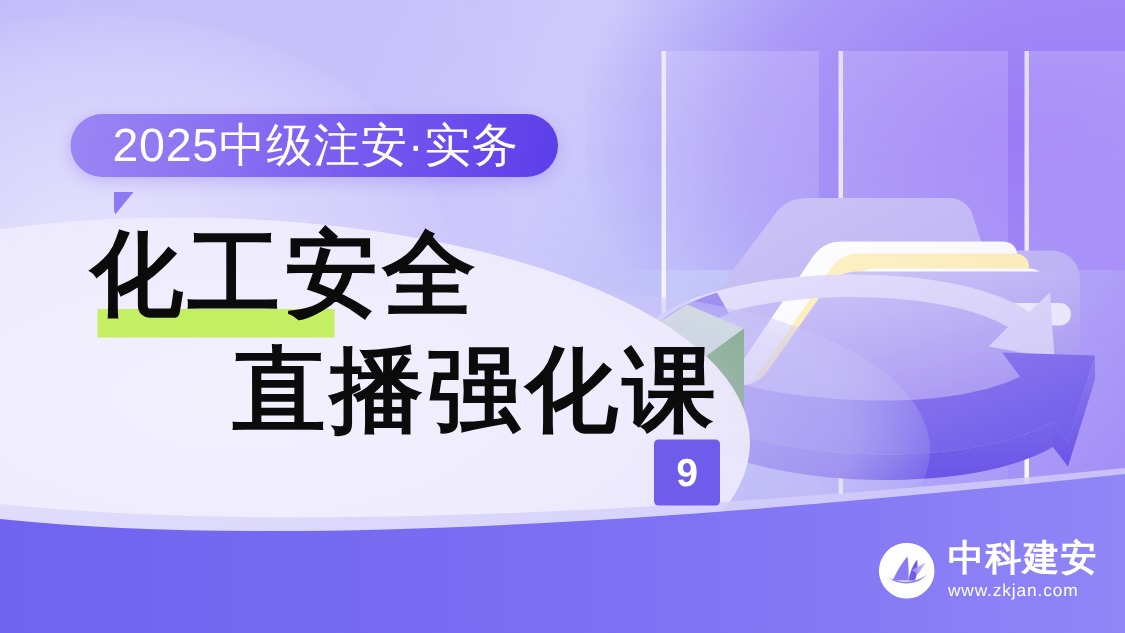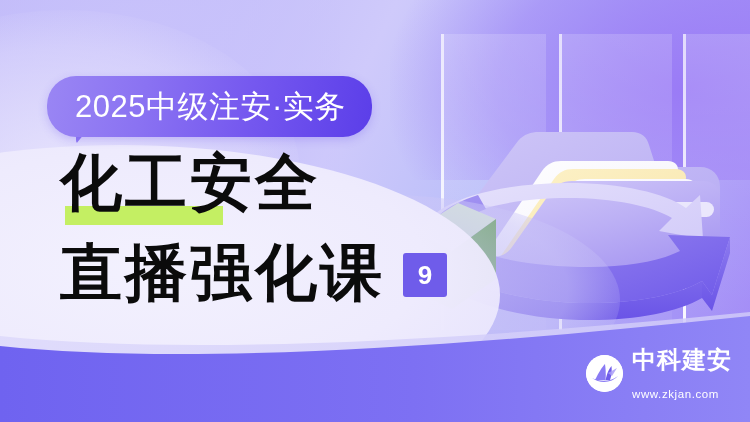--- a/index.html
+++ b/index.html
@@ -47,60 +47,60 @@
   }
 
   
   .illus{position:absolute;left:400px;top:105px;width:350px;height:250px;}
 
   
   .wave{position:absolute;left:0;bottom:0;width:750px;height:110px;}
 
   
   .pill{
-    position:absolute;left:47px;top:76px;height:61px;padding:0 26px 0 28px;
+    position:absolute;left:47px;top:76px;height:42px;padding:0 26px 0 28px;
     display:flex;align-items:center;border-radius:29px;
     background:linear-gradient(100deg,#9a86f4 0%,#8a72f2 30%,#7558ef 62%,#5b3ee9 100%);
     box-shadow:0 3px 10px rgba(92,62,233,0.22);
   }
   .pill-text{color:#ffffff;font-size:31px;letter-spacing:0.5px;white-space:nowrap;font-weight:400;}
   .pill-tail{
     position:absolute;left:76px;top:128px;width:0;height:0;
     border-left:13px solid #8f79f3;border-bottom:16px solid transparent;
     border-bottom-left-radius:4px;
   }
 
   
   .headline{position:absolute;left:60px;top:150px;width:420px;}
   .hl-row{position:relative;display:flex;align-items:flex-end;}
   .hl-text{
     font-family:"DejaVu Serif","Liberation Serif",serif;
     font-weight:700;color:#0b0b0b;
     font-size:62px;line-height:66px;letter-spacing:3px;white-space:nowrap;
     position:relative;z-index:3;
   }
-  .hl-row2{margin-top:24px;}
+  .hl-row2{margin-top:11px;flex-direction:column;}
   .hl-highlight{
     position:absolute;left:5px;top:56px;width:158px;height:19px;
     background:#c4ef63;z-index:1;
   }
   .num-badge{
     margin-left:18px;margin-bottom:9px;
     width:44px;height:44px;border-radius:3px;
     background:#6f5cea;display:flex;align-items:center;justify-content:center;
     position:relative;z-index:4;
   }
   .num-badge span{color:#fff;font-size:26px;font-weight:700;line-height:1;}
 
   
   .logo{position:absolute;right:18px;bottom:22px;display:flex;align-items:center;gap:9px;text-align:center;}
   .logo-mark{width:37px;height:37px;border-radius:50%;background:#fff;position:relative;overflow:hidden;flex:0 0 auto;}
   .logo-txt{display:flex;flex-direction:column;align-items:flex-start;line-height:1;}
   .logo-name{color:#ffffff;font-size:24px;font-weight:700;letter-spacing:1px;}
-  .logo-url{color:#ffffff;font-size:11.5px;letter-spacing:0.6px;margin-top:17px;}
+  .logo-url{color:#ffffff;font-size:11.5px;letter-spacing:0.6px;margin-top:4px;}
 </style>
 </head>
 <body>
 
 <div class="banner">
 
   <div class="bg-glow-tl"></div>
   <div class="bg-glow-tr"></div>
   <div class="bg-blob-left"></div>
 

